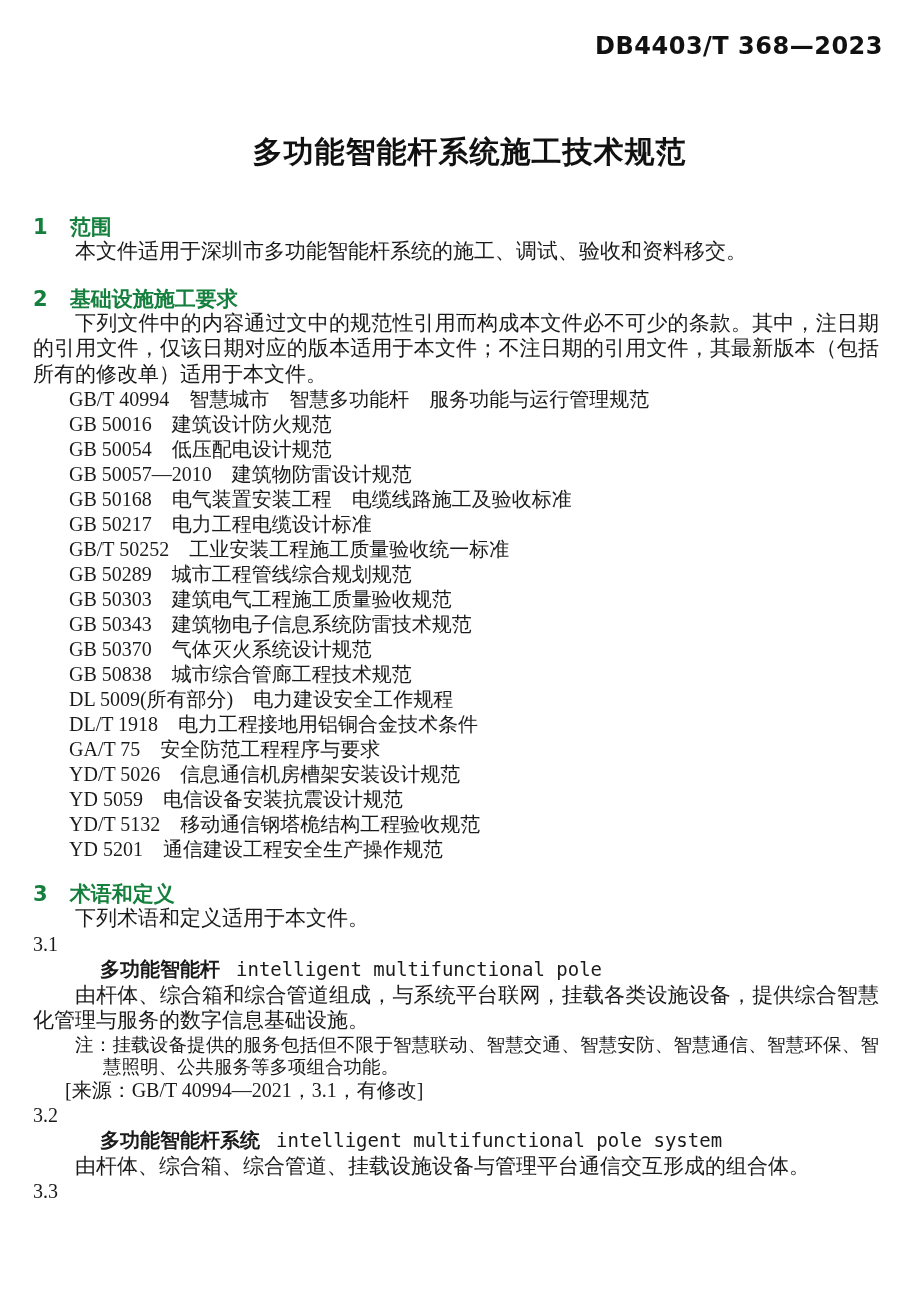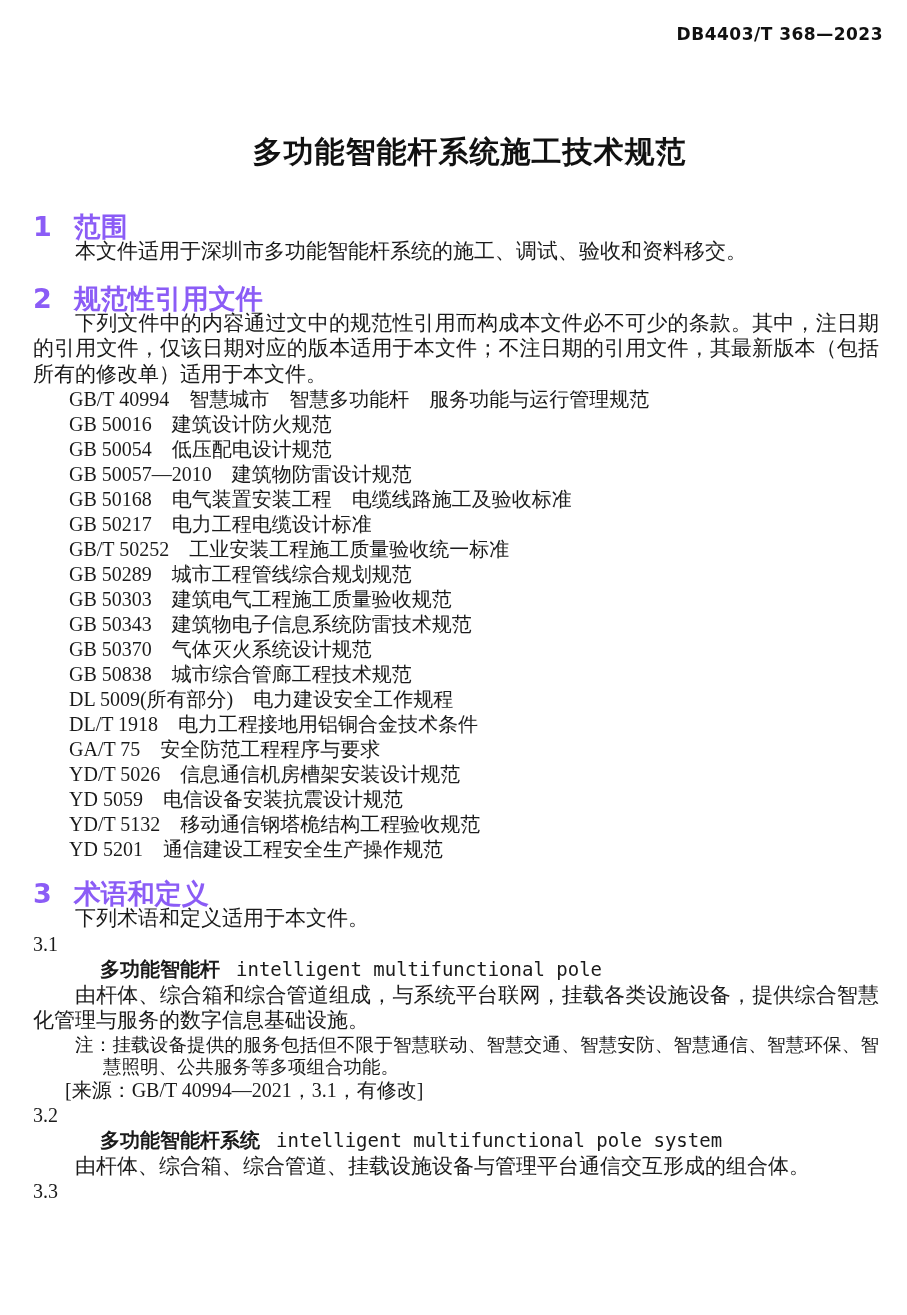--- a/index.html
+++ b/index.html
@@ -5,39 +5,39 @@
   html,body{margin:0;padding:0;background:#ffffff;}
   .page{
     position:relative;
     width:907px;height:1315px;
     background:#ffffff;
     overflow:hidden;
     font-family:"Liberation Serif","DejaVu Serif",serif;
     color:#1a1a1a;
   }
   .doc-number{
-    position:absolute;top:24px;right:24px;
+    position:absolute;top:32px;right:24px;
     font-family:"DejaVu Sans","Liberation Sans",sans-serif;
-    font-weight:bold;font-size:17px;letter-spacing:0.5px;
+    font-weight:bold;font-size:24px;letter-spacing:0.5px;
     color:#111;
   }
   .doc-title{
     position:absolute;top:116px;left:0;width:100%;
     text-align:center;
     font-family:"DejaVu Sans","Liberation Sans",sans-serif;
     font-weight:bold;font-size:30px;letter-spacing:1px;
     color:#111;margin:16px;
   }
   .content{
     position:absolute;top:207px;left:33px;width:846px;
   }
   h2.sec{
     font-family:"DejaVu Sans","Liberation Sans",sans-serif;
-    font-weight:bold;font-size:27px;line-height:24px;
-    margin:0;color:#8b5cf6;
+    font-weight:bold;font-size:21px;line-height:24px;
+    margin:0;color:#15803d;
   }
   h2.sec .h-num{margin-right:22px;}
   h2.s1{margin-top:8px;}
   h2.s2{margin-top:22px;}
   h2.s3{margin-top:20px;}
   p.body{
     font-size:21px;line-height:25.5px;margin:0;
     text-align:justify;text-indent:2em;
   }
   .p1{margin-top:23px;}
@@ -84,21 +84,21 @@
   <h1 class="doc-title">多功能智能杆系统施工技术规范</h1>
 
   <div class="content">
 
     <h2 class="sec s1">
       <span class="h-num">1</span><span>范围</span>
     </h2>
     <p class="body">本文件适用于深圳市多功能智能杆系统的施工、调试、验收和资料移交。</p>
 
     <h2 class="sec s2">
-      <span class="h-num">2</span><span>规范性引用文件</span>
+      <span class="h-num">2</span><span>基础设施施工要求</span>
     </h2>
     <p class="body p3">下列文件中的内容通过文中的规范性引用而构成本文件必不可少的条款。其中，注日期的引用文件，仅该日期对应的版本适用于本文件；不注日期的引用文件，其最新版本（包括所有的修改单）适用于本文件。</p>
 
     <div class="ref-list">
       <div class="ref-line"><span class="ref-code">GB/T 40994</span><span class="ref-title">智慧城市　智慧多功能杆　服务功能与运行管理规范</span></div>
       <div class="ref-line"><span class="ref-code">GB 50016</span><span class="ref-title">建筑设计防火规范</span></div>
       <div class="ref-line"><span class="ref-code">GB 50054</span><span class="ref-title">低压配电设计规范</span></div>
       <div class="ref-line"><span class="ref-code">GB 50057—2010</span><span class="ref-title">建筑物防雷设计规范</span></div>
       <div class="ref-line"><span class="ref-code">GB 50168</span><span class="ref-title">电气装置安装工程　电缆线路施工及验收标准</span></div>
       <div class="ref-line"><span class="ref-code">GB 50217</span><span class="ref-title">电力工程电缆设计标准</span></div>

